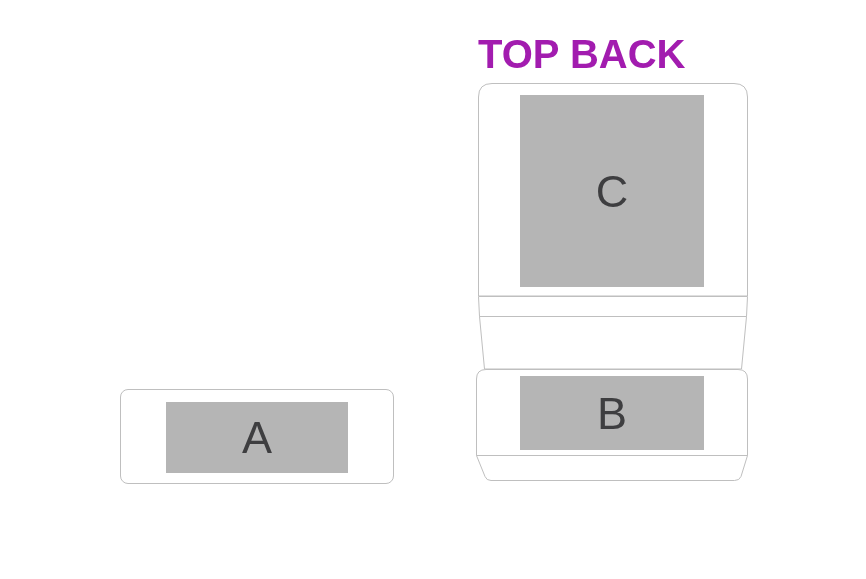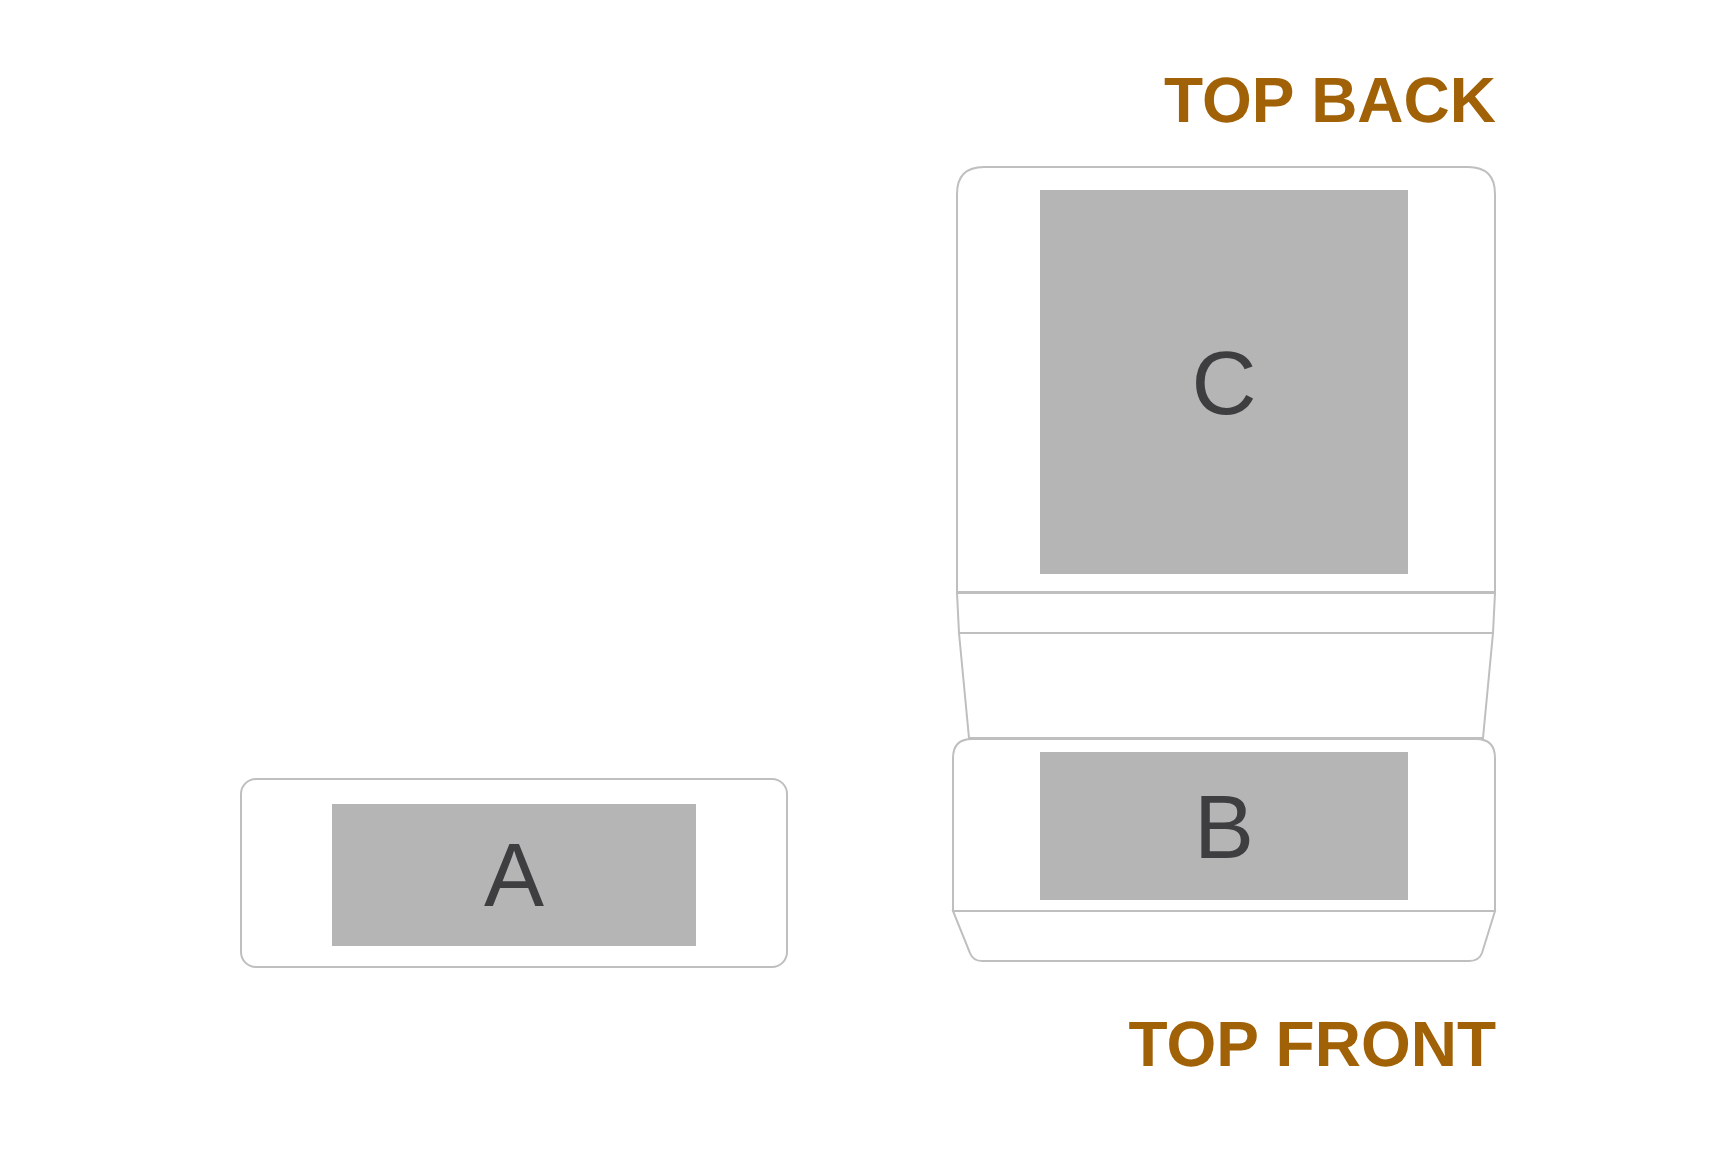--- a/index.html
+++ b/index.html
@@ -49,24 +49,24 @@
     font-size: 45px;
     font-weight: 400;
     color: #3e3e40;
     line-height: 1;
   }
   .imprint-a { left: 166px; top: 402px; width: 182px; height: 71px; }
   .imprint-c { left: 520px; top: 95px;  width: 184px; height: 192px; }
   .imprint-b { left: 520px; top: 376px; width: 184px; height: 74px; }
   .view-label {
     position: absolute;
-    font-size: 32px;
+    font-size: 40px;
     font-weight: 700;
-    color: #a16207;
-    text-align: right;
+    color: #a21caf;
+    text-align: left;
     line-height: 1;
     white-space: nowrap;
   }
   .label-front     { left: 120px; top: 506px; width: 274px; }
   .label-top-back  { left: 478px; top: 34px;  width: 270px; }
   .label-top-front { left: 478px; top: 506px; width: 270px; }
 </style>
 </head>
 <body>
 
@@ -86,15 +86,14 @@
   </div>
 
   <div class="view-label label-top-back">TOP BACK</div>
   <div class="imprint imprint-c">
     <span class="imprint-letter">C</span>
   </div>
 
   <div class="imprint imprint-b">
     <span class="imprint-letter">B</span>
   </div>
-  <div class="view-label label-top-front">TOP FRONT</div>
 
 </div>
 
 </body></html>

